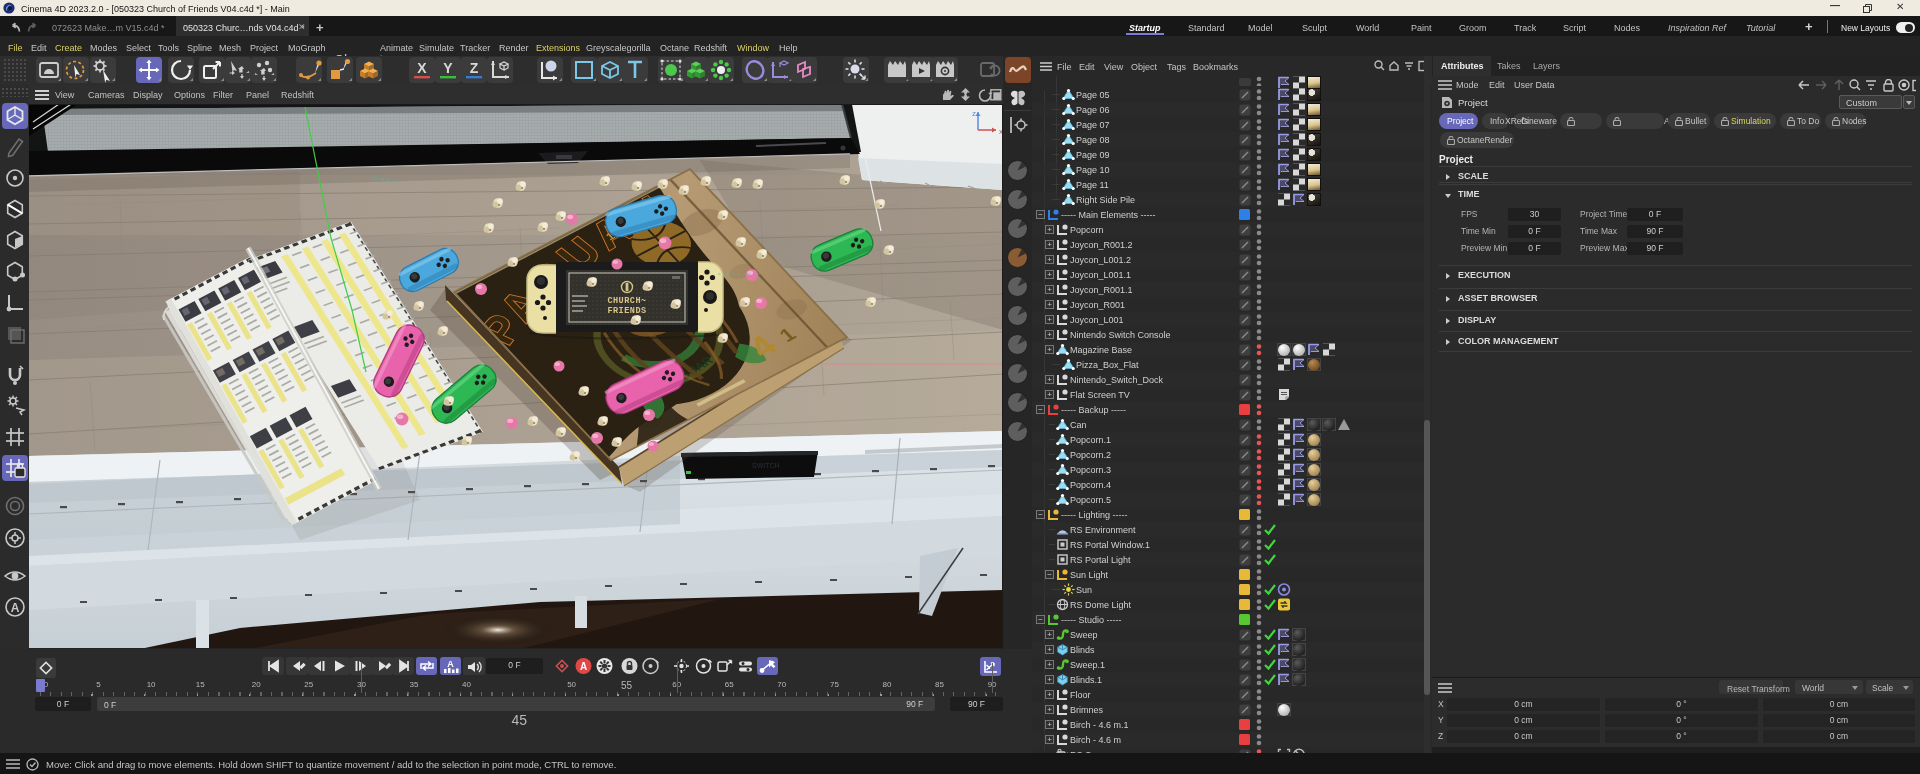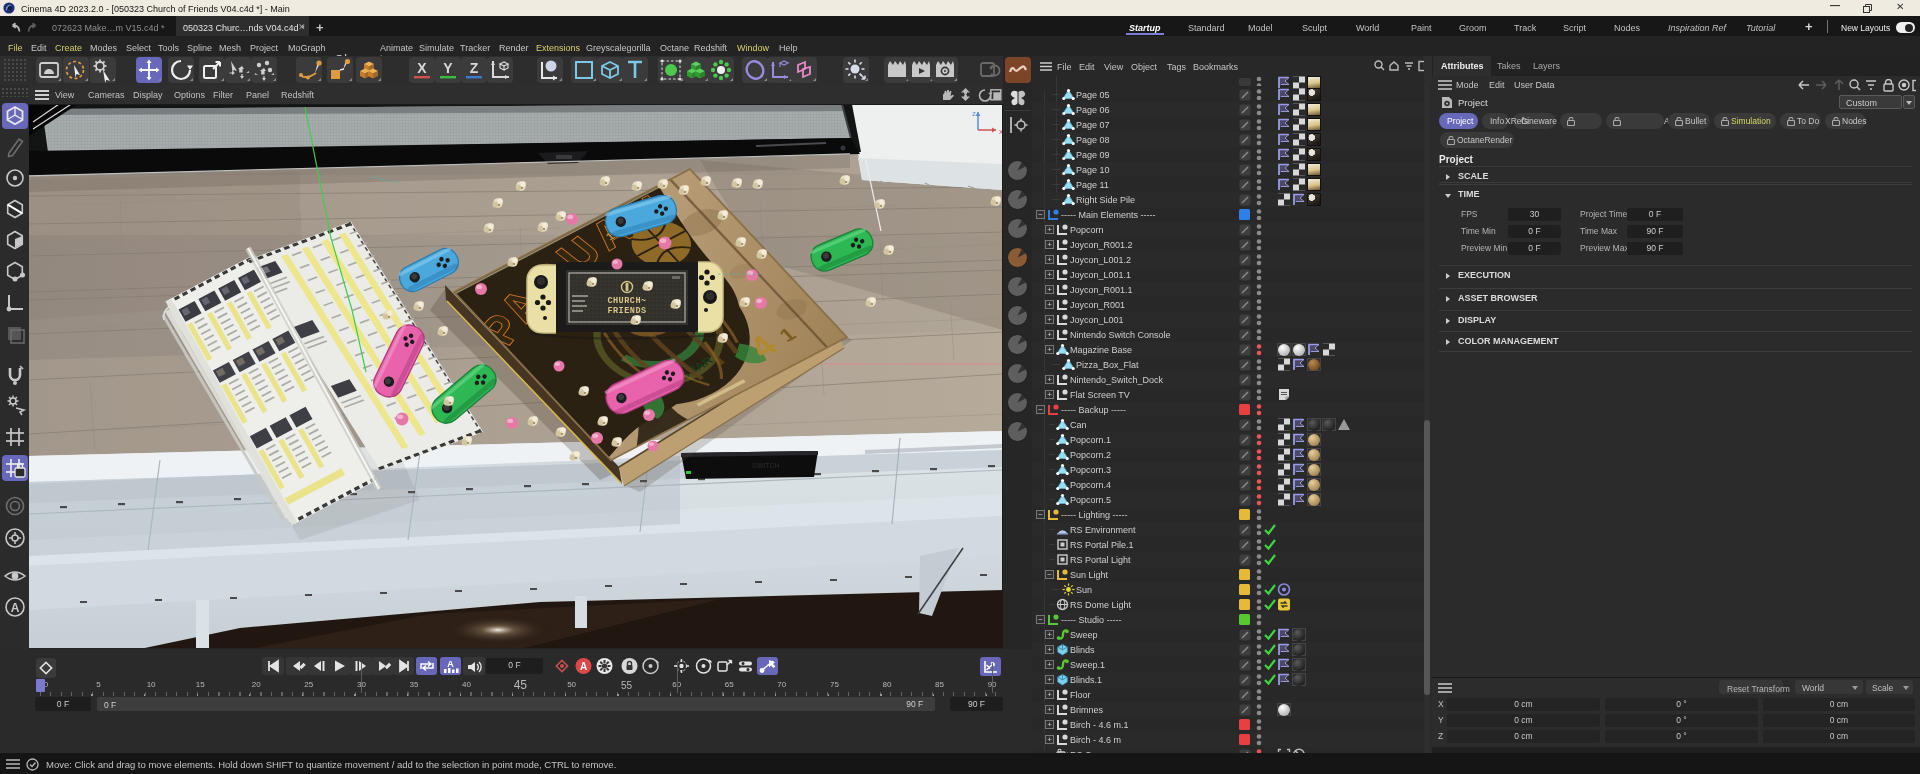--- a/index.html
+++ b/index.html
@@ -1948,21 +1948,21 @@
     <circle cx="4" cy="10" r="2.3" fill="#8a8a8a"></circle>
   </svg>
 <svg class="a" style="left:1263px;top:523px;" width="14" height="13" viewBox="0 0 14 13">
     <path d="M2 7 L5.5 10.5 L12 2" fill="none" stroke="#3ed83e" stroke-width="2.2"></path>
   </svg>
 <div class="a" style="left:1049px;top:544px;width:6px;height:1px;background:#4a4a4a;opacity:.5"></div>
 <svg class="a" style="left:1056px;top:538px;" width="13" height="13" viewBox="0 0 13 13">
     <rect x="2" y="2" width="9" height="9" fill="none" stroke="#ccc" stroke-width="1.4"></rect>
     <rect x="4.5" y="4.5" width="4" height="4" fill="#ccc"></rect>
   </svg>
-<span class="tx" style="left:1070px;top:539.5px;font-size:9px;color:#d0d0d0;">RS Portal Pile.1</span>
+<span class="tx" style="left:1070px;top:539.5px;font-size:9px;color:#d0d0d0;">RS Portal Window.1</span>
 <svg class="a" style="left:1239px;top:538.5px;" width="12" height="12" viewBox="0 0 12 12">
     <rect x="0.5" y="0.5" width="11" height="11" rx="2" fill="#3e3e3e"></rect>
     <line x1="3" y1="9" x2="9" y2="3" stroke="#8a8a8a" stroke-width="1.4"></line>
   </svg>
 <svg class="a" style="left:1255px;top:538px;" width="8" height="13" viewBox="0 0 8 13">
     <circle cx="4" cy="3.5" r="2.3" fill="#8a8a8a"></circle>
     <circle cx="4" cy="10" r="2.3" fill="#8a8a8a"></circle>
   </svg>
 <svg class="a" style="left:1263px;top:538px;" width="14" height="13" viewBox="0 0 14 13">
     <path d="M2 7 L5.5 10.5 L12 2" fill="none" stroke="#3ed83e" stroke-width="2.2"></path>
@@ -2568,21 +2568,21 @@
   </svg>
 <span class="tx" style="left:38.0px;top:680px;width:16px;text-align:center;font-size:8px;color:#b8b8b8">0</span>
 <span class="tx" style="left:90.6px;top:680px;width:16px;text-align:center;font-size:8px;color:#b8b8b8">5</span>
 <span class="tx" style="left:143.1px;top:680px;width:16px;text-align:center;font-size:8px;color:#b8b8b8">10</span>
 <span class="tx" style="left:195.7px;top:680px;width:16px;font-size:8px;color:#b8b8b8">15</span>
 <span class="tx" style="left:248.2px;top:680px;width:16px;text-align:center;font-size:8px;color:#b8b8b8">20</span>
 <span class="tx" style="left:300.8px;top:680px;width:16px;text-align:center;font-size:8px;color:#b8b8b8">25</span>
 <span class="tx" style="left:353.4px;top:680px;width:16px;text-align:center;font-size:8px;color:#b8b8b8">30</span>
 <span class="tx" style="left:405.9px;top:680px;width:16px;text-align:center;font-size:8px;color:#b8b8b8">35</span>
 <span class="tx" style="left:458.5px;top:680px;width:16px;text-align:center;font-size:8px;color:#b8b8b8">40</span>
-<span class="tx" style="left:511.0px;top:678px;width:16px;text-align:right;font-size:12px;color:#b8b8b8">45</span>
+<span class="tx" style="left:511.0px;top:712px;width:16px;text-align:right;font-size:14px;color:#b8b8b8">45</span>
 <span class="tx" style="left:563.6px;top:680px;width:16px;text-align:center;font-size:8px;color:#b8b8b8">50</span>
 <span class="tx" style="left:616.2px;top:680px;width:16px;text-align:right;font-size:10px;color:#b8b8b8">55</span>
 <span class="tx" style="left:668.7px;top:680px;width:16px;text-align:center;font-size:8px;color:#b8b8b8">60</span>
 <span class="tx" style="left:721.3px;top:680px;width:16px;text-align:center;font-size:8px;color:#b8b8b8">65</span>
 <span class="tx" style="left:773.8px;top:680px;width:16px;text-align:center;font-size:8px;color:#b8b8b8">70</span>
 <span class="tx" style="left:826.4px;top:680px;width:16px;text-align:center;font-size:8px;color:#b8b8b8">75</span>
 <span class="tx" style="left:879.0px;top:680px;width:16px;text-align:center;font-size:8px;color:#b8b8b8">80</span>
 <span class="tx" style="left:931.5px;top:680px;width:16px;text-align:center;font-size:8px;color:#b8b8b8">85</span>
 <span class="tx" style="left:984.1px;top:680px;width:16px;text-align:center;font-size:8px;color:#b8b8b8">90</span>
 <div class="a" style="left:40px;top:692px;width:960px;height:4px;background:repeating-linear-gradient(90deg,#8a8a8a 0,#8a8a8a 1px,transparent 1px,transparent 10.5px);opacity:.6"></div>

